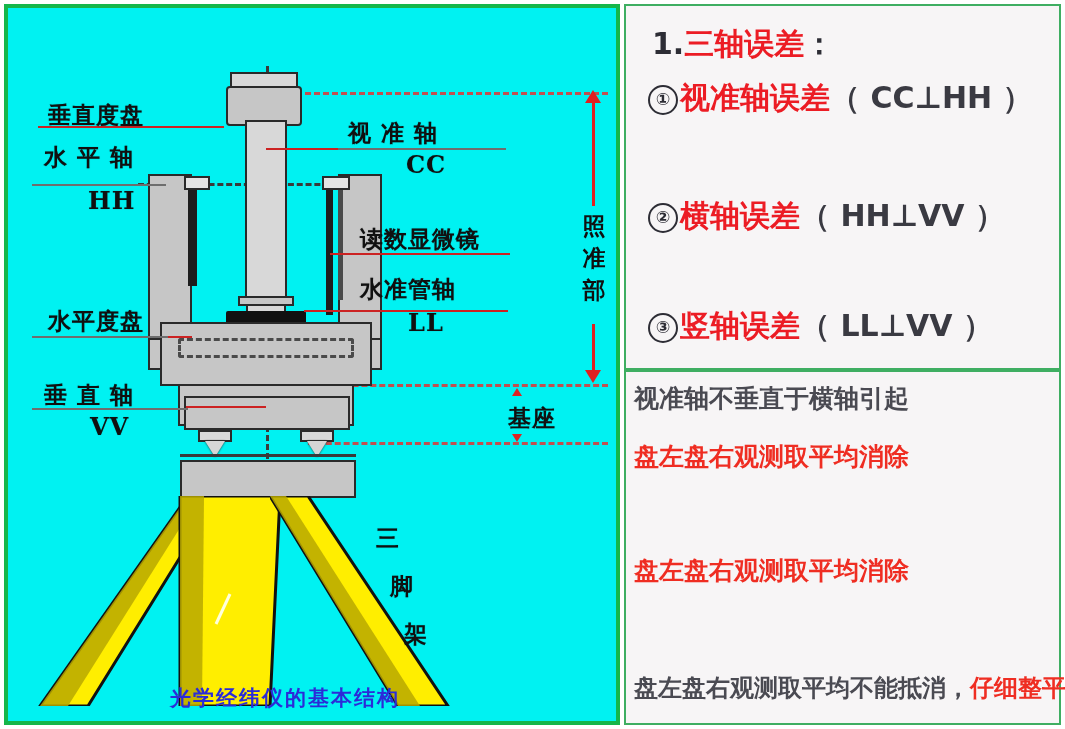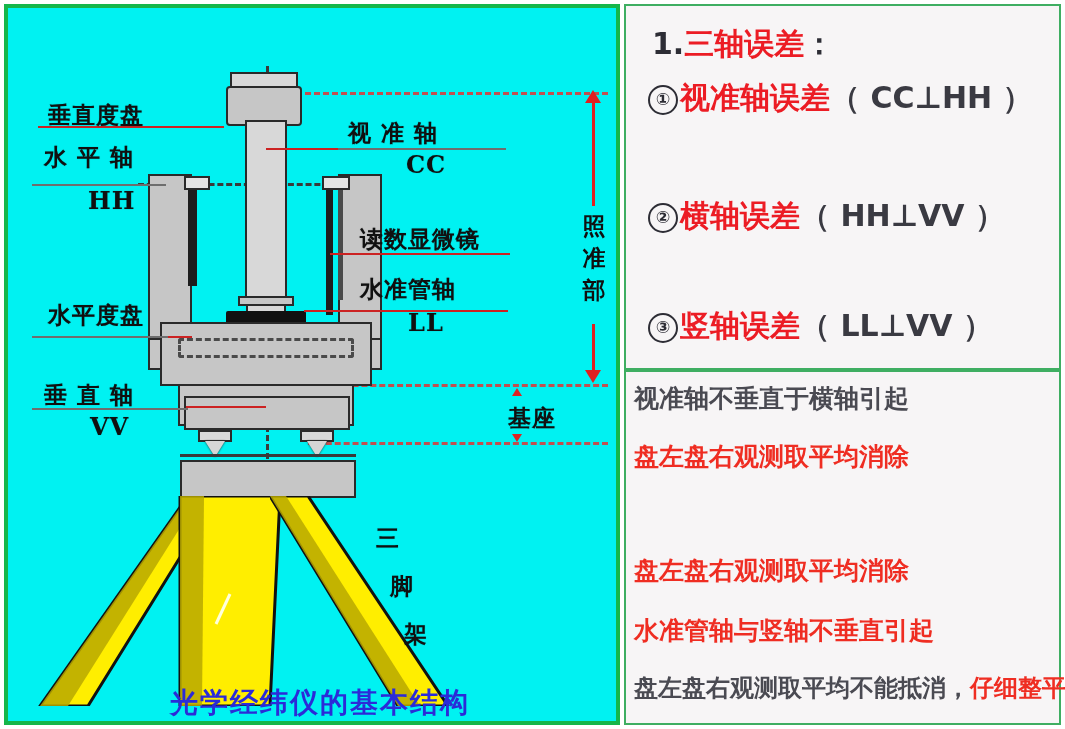--- a/index.html
+++ b/index.html
@@ -46,21 +46,21 @@
 
   .vert-lbl{
     position:absolute;
     color:#101010;font-weight:bold;font-size:23px;
     width:26px;text-align:center;line-height:32px;
     letter-spacing:0;
   }
 
   .caption{
     position:absolute;
-    color:#2b2bd8;font-weight:bold;font-size:28px;
+    color:#2b2bd8;font-weight:bold;font-size:21px;
     letter-spacing:2px;
     white-space:nowrap;
   }
 
   
   .dash-h{
     position:absolute;height:0;border-top:3px dashed #c05050;
   }
   .centerline{
     position:absolute;width:0;border-left:3px dashed #3a3a3a;
@@ -187,21 +187,21 @@
 
     <div class="lead-red" style="position:absolute;left:30px;top:118px;width:186px;"></div>
     <div class="lbl lbl-cn" style="left:40px;top:92px;font-family:Liberation Mono, monospace;">垂直度盘</div>
 
     <div class="lead-gray" style="position:absolute;left:24px;top:176px;width:134px;"></div>
     <div class="lbl lbl-cn" style="left:36px;top:134px;">水 平 轴</div>
     <div class="lbl lbl-lt" style="left:80px;top:178px;">HH</div>
 
     <div class="lead-gray" style="position:absolute;left:24px;top:328px;width:136px;"></div>
     <div class="lead-red" style="position:absolute;left:160px;top:328px;width:24px;"></div>
-    <div class="lbl lbl-cn" style="left:40px;top:292px;text-align:center;">水平度盘</div>
+    <div class="lbl lbl-cn" style="left:40px;top:298px;text-align:center;">水平度盘</div>
 
     <div class="lead-gray" style="position:absolute;left:24px;top:400px;width:156px;"></div>
     <div class="lbl lbl-cn" style="left:36px;top:372px;">垂 直 轴</div>
     <div class="lbl lbl-lt" style="left:82px;top:404px;">VV</div>
 
     <div class="lead-red" style="position:absolute;left:258px;top:140px;width:72px;"></div>
     <div class="lead-gray" style="position:absolute;left:330px;top:140px;width:168px;"></div>
     <div class="lbl lbl-cn" style="left:340px;top:110px;">视 准 轴</div>
     <div class="lbl lbl-lt" style="left:398px;top:142px;">CC</div>
 
@@ -250,20 +250,19 @@
 
   <div id="right-bottom">
 
     <div class="rb-line rb-dark" style="top:10px;">视准轴不垂直于横轴引起</div>
 
     <div class="rb-line rb-red" style="top:68px;">盘左盘右观测取平均消除</div>
 
 
     <div class="rb-line rb-red" style="top:182px;">盘左盘右观测取平均消除</div>
 
-    <div class="rb-line rb-red" style="top:242px;">水准管轴与竖轴不垂直引起</div>
 
     <div class="rb-line" style="top:300px;font-size:24px;">
       <span class="rb-dark">盘左盘右观测取平均不能抵消，</span><span class="rb-red">仔细整平。</span>
     </div>
   </div>
 
 </div>
 
 </body></html>

